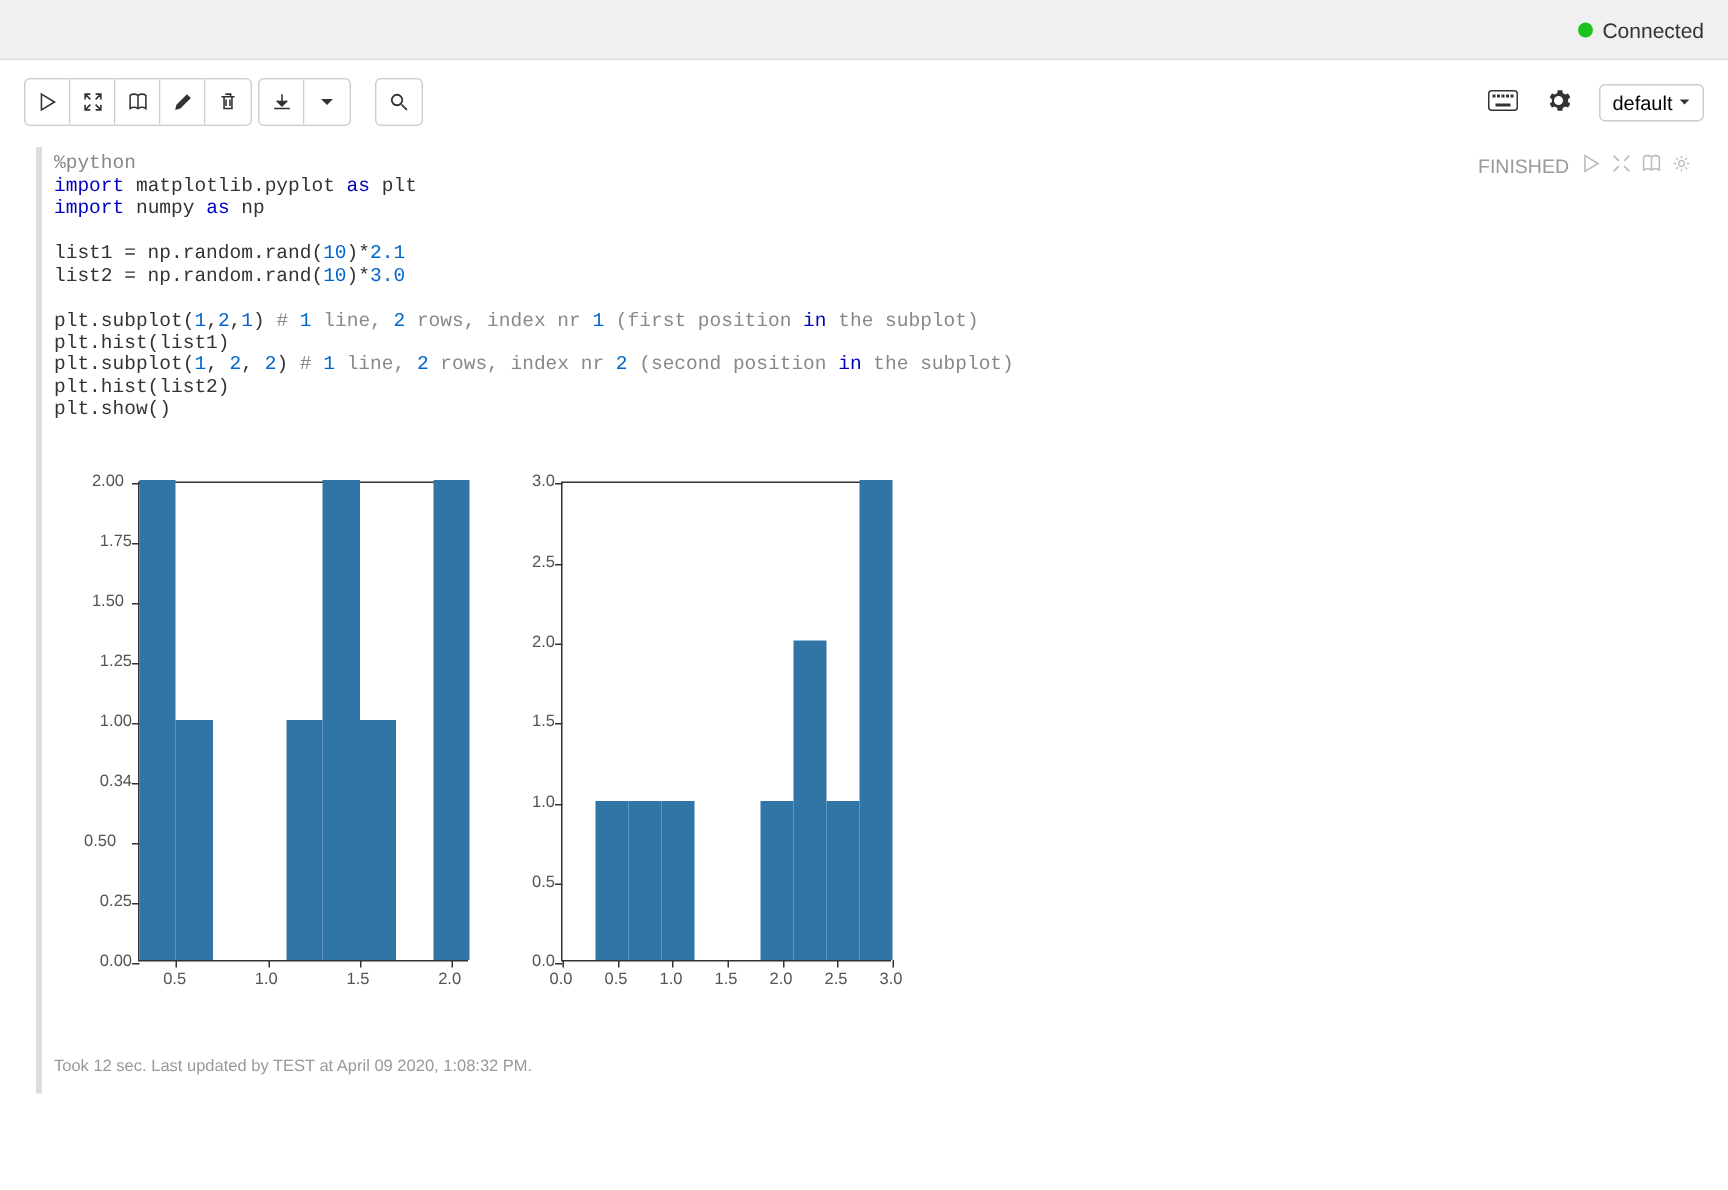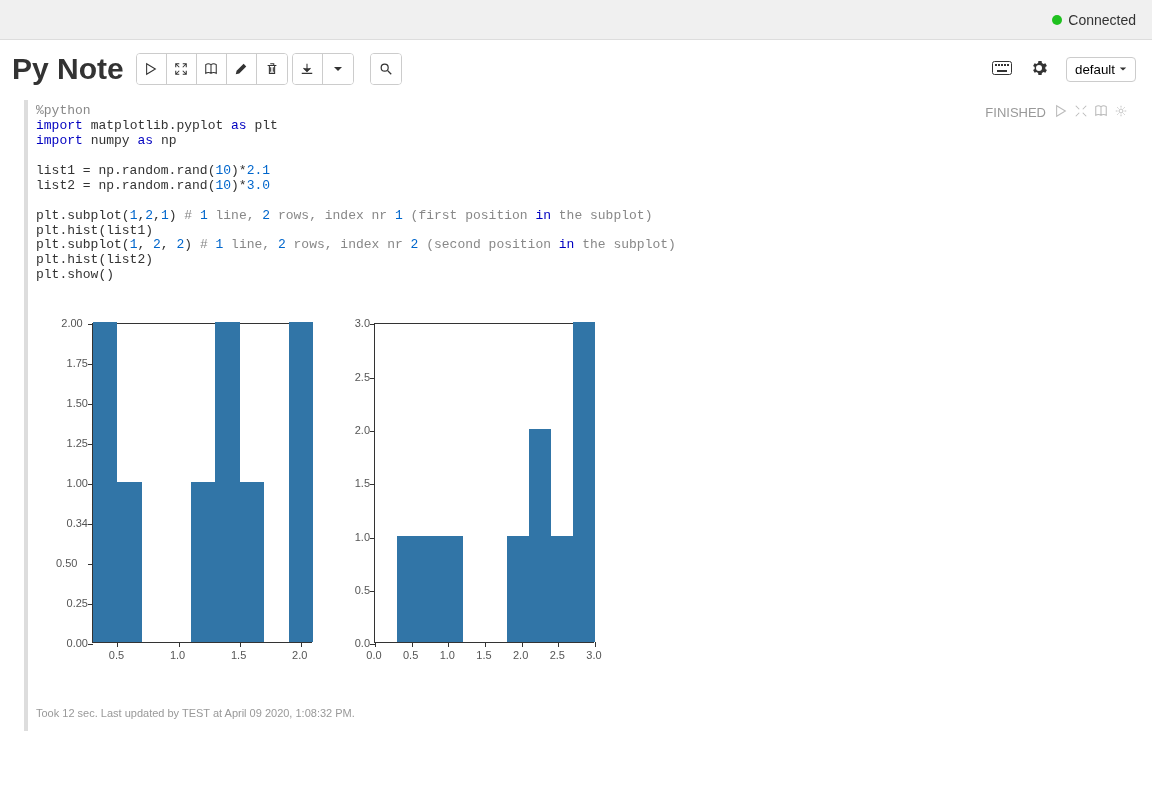--- a/index.html
+++ b/index.html
@@ -39,21 +39,20 @@
 </style>
 </head>
 <body>
 
 <div class="topbar">
   <span class="status-dot"></span>
   <span>Connected</span>
 </div>
 
 <div class="header">
-  <div class="title">Py Note</div>
 
   <div class="btn-group">
     <button class="ibtn">
       <svg width="14" height="14" viewBox="0 0 16 16">
           <path fill="none" stroke="#333" stroke-width="1.2" d="M3 2 L13 8 L3 14 Z"></path>
         </svg>
     </button>
     <button class="ibtn">
       <svg width="14" height="14" viewBox="0 0 16 16">
           <path fill="none" stroke="#333" stroke-width="1.2" d="M2 2 L6 6 M2 6 L2 2 L6 2 M14 2 L10 6 M14 6 L14 2 L10 2 M2 14 L6 10 M2 10 L2 14 L6 14 M14 14 L10 10 M14 10 L14 14 L10 14"></path>
@@ -182,21 +181,21 @@
             <div class="xtick" style="left: 85.5556px;"></div>
             <div class="xtick" style="left: 146.667px;"></div>
             <div class="xtick" style="left: 207.778px;"></div>
           </div>
           <div style="position: absolute; right: 228px; top: 314px; left: 0px; text-align: right;">0.00</div>
           <div style="position: absolute; right: 228px; top: 274px; left: 0px; text-align: right;">0.25</div>
           <div style="position: absolute; right: 228px; top: 234px; left: 0px; ">0.50</div>
           <div style="position: absolute; right: 228px; top: 194px; left: 0px; text-align: right;">0.34</div>
           <div style="position: absolute; right: 228px; top: 154px; left: 0px; text-align: right;">1.00</div>
           <div style="position: absolute; right: 228px; top: 114px; left: 0px; text-align: right;">1.25</div>
-          <div style="position: absolute; right: 228px; top: 74px; left: 0px; text-align: right;">1.50</div>
+          <div style="position: absolute; right: 228px; top: 74px; left: 0px; text-align: center;">1.50</div>
           <div style="position: absolute; right: 228px; top: 34px; left: 0px; text-align: right;">1.75</div>
           <div style="position: absolute; right: 228px; top: -6px; left: 0px; text-align: center;">2.00</div>
           <div style="position: absolute; left: 50.4444px; top: 326px; width: 20px; text-align: center;">0.5</div>
           <div style="position: absolute; left: 111.556px; top: 326px; width: 20px; text-align: center;">1.0</div>
           <div style="position: absolute; left: 172.667px; top: 326px; width: 20px; text-align: center;">1.5</div>
           <div style="position: absolute; left: 233.778px; top: 326px; width: 20px; text-align: center;">2.0</div>
         </div>
       <div class="subplot" id="subplot2" style="position: relative; width: 260px; height: 344px;">
           <div class="plot-frame" style="width: 220px; height: 320px; position: absolute; left: 36px; top: 0px;">
             <div class="bar" style="left: 22px; width: 22px; height: 106.667px;"></div>

